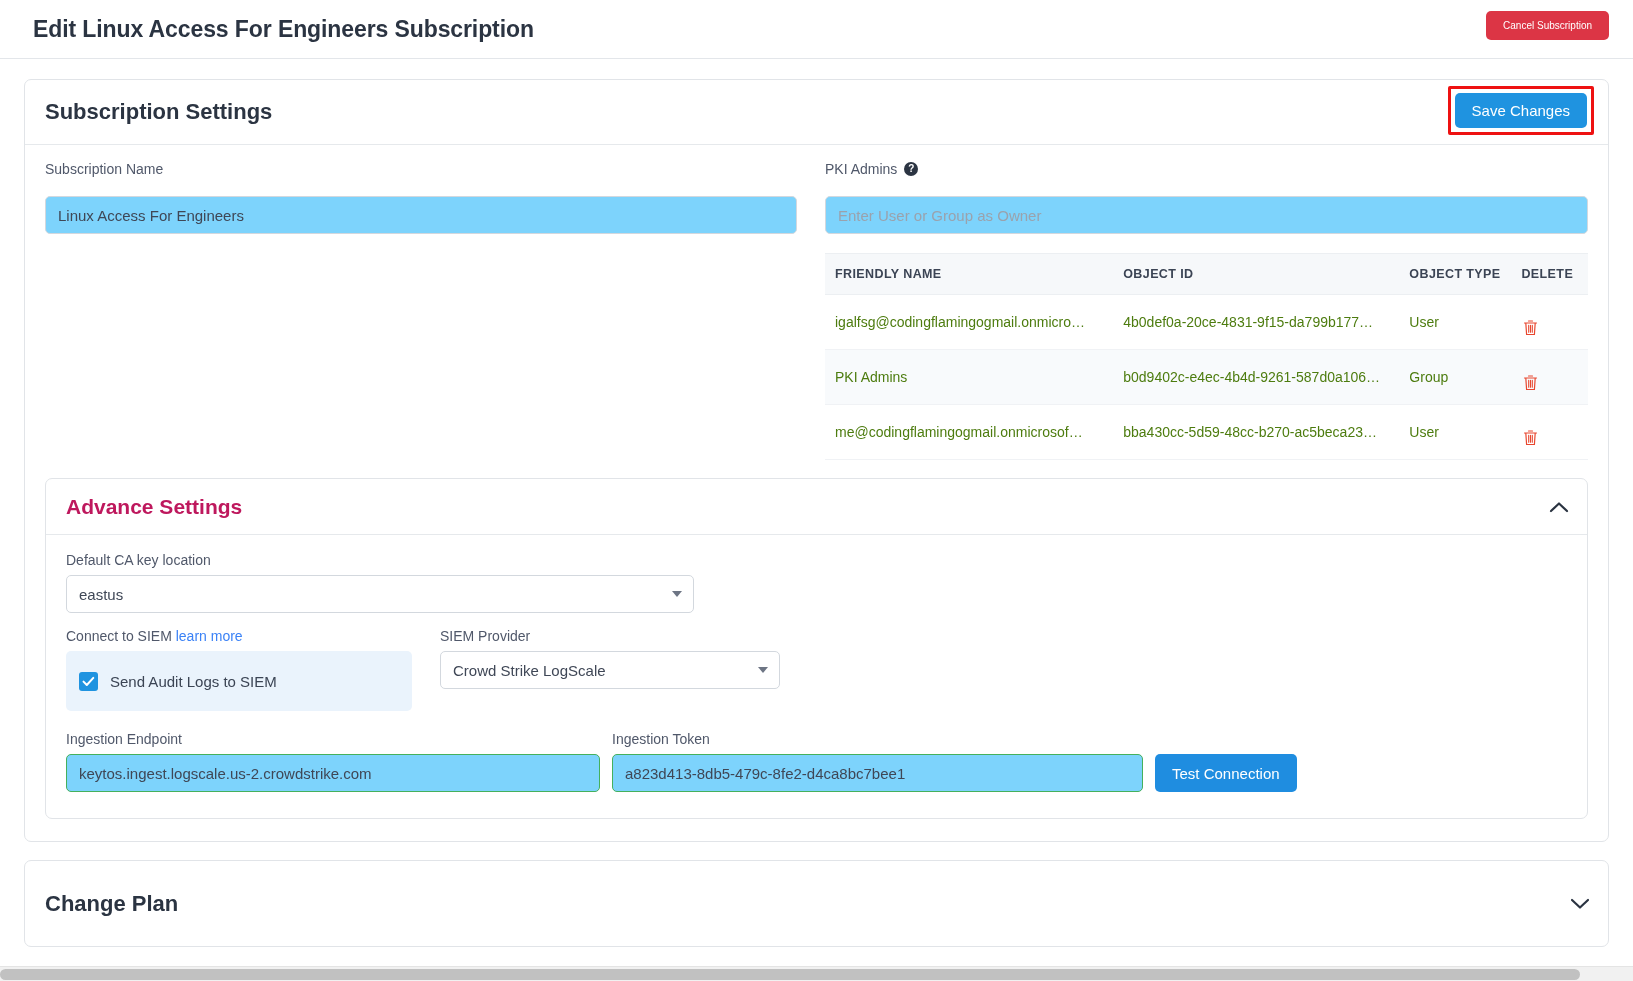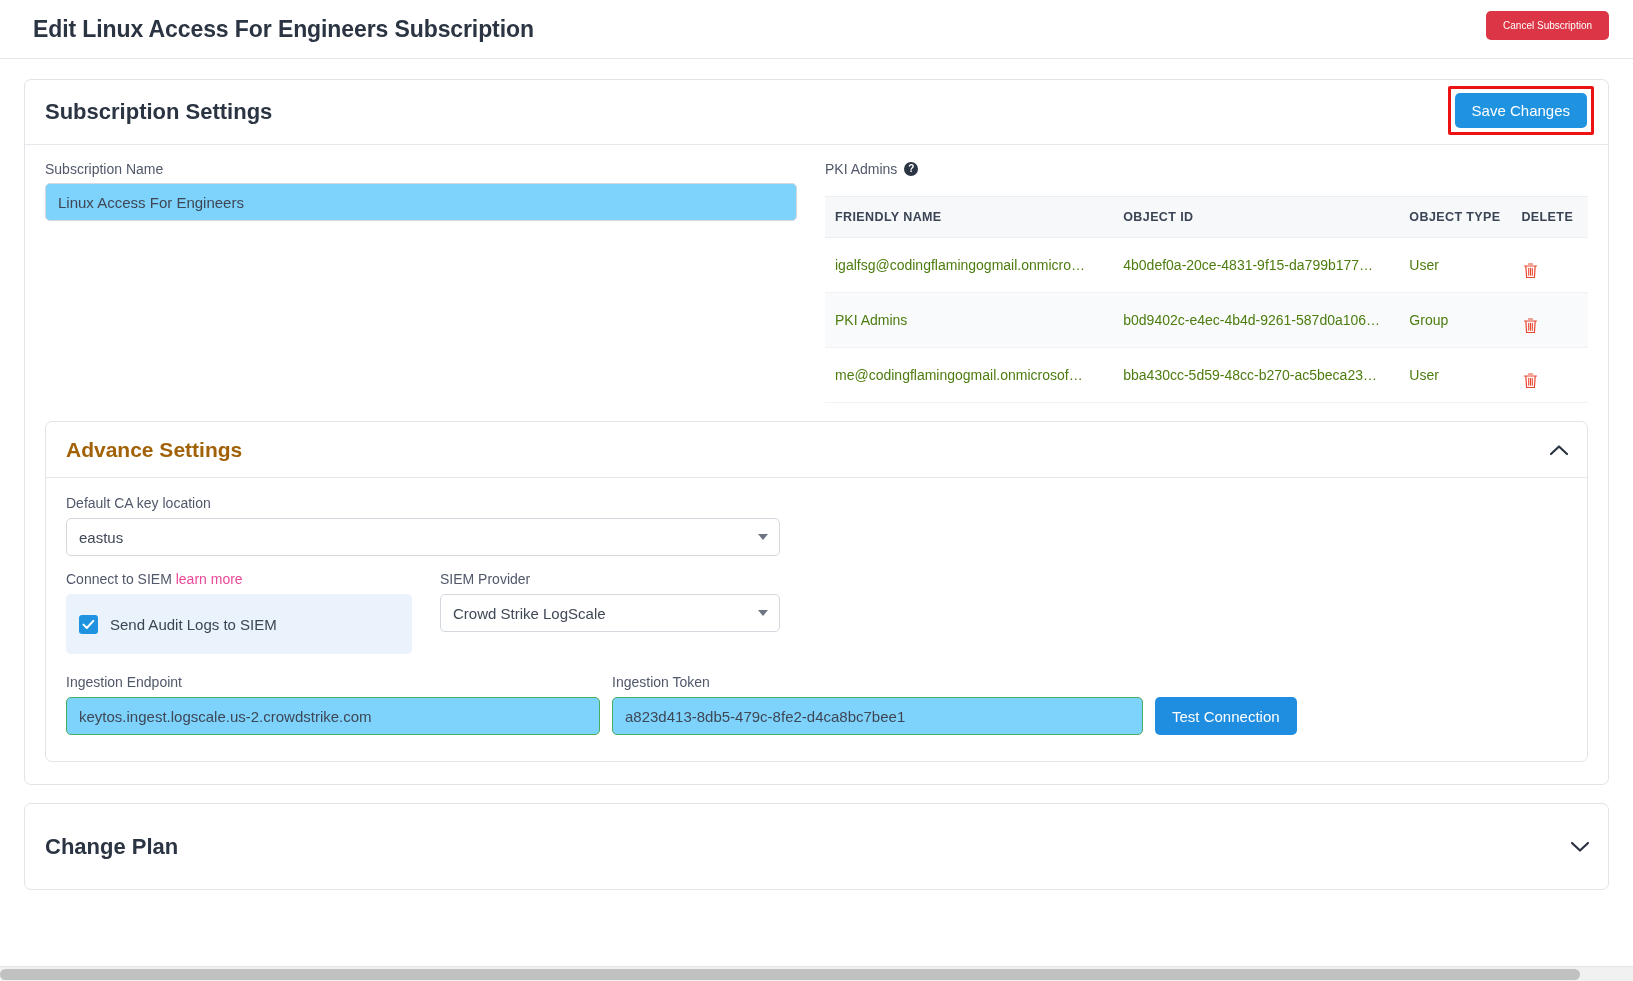--- a/index.html
+++ b/index.html
@@ -101,21 +101,21 @@
   .two-col {
     display: flex;
     gap: 28px;
   }
   .col-left  { width: 752px; flex: 0 0 752px; }
   .col-right { flex: 1 1 auto; }
 
   .field-label {
     font-size: 14px;
     color: #50586a;
-    margin-bottom: 6px;
+    margin-bottom: 19px;
     display: flex;
     align-items: center;
     gap: 7px;
   }
   .text-input {
     width: 100%;
     height: 38px;
     border: 1px solid #d3d8de;
     border-radius: 5px;
     padding: 0 12px;
@@ -195,38 +195,38 @@
     display: flex;
     align-items: center;
     padding: 0 20px;
     border-bottom: 1px solid #e6e9ec;
     cursor: pointer;
   }
   .inner-header h3 {
     margin: 0;
     font-size: 21px;
     font-weight: bold;
-    color: #a16207;
+    color: #be185d;
   }
   .chev {
     position: absolute;
     right: 18px;
     top: 50%;
     transform: translateY(-50%);
     line-height: 0;
     cursor: pointer;
   }
   .inner-body { padding: 17px 20px 26px 20px; }
 
   .lbl {
     font-size: 14px;
     color: #50586a;
     margin-bottom: 7px;
   }
-  .link { color: #ec4899; text-decoration: none; cursor: pointer; }
+  .link { color: #3b82f6; text-decoration: none; cursor: pointer; }
 
   .select-box {
     position: relative;
     height: 38px;
     border: 1px solid #d3d8de;
     border-radius: 5px;
     background: #ffffff;
     display: flex;
     align-items: center;
     padding: 0 32px 0 12px;
@@ -237,21 +237,21 @@
   .select-caret {
     position: absolute;
     right: 11px;
     top: 50%;
     transform: translateY(-50%);
     width: 0; height: 0;
     border-left: 5px solid transparent;
     border-right: 5px solid transparent;
     border-top: 6px solid #6d7584;
   }
-  .ca-select { width: 714px; }
+  .ca-select { width: 628px; }
 
   .siem-row {
     display: flex;
     gap: 28px;
     margin-top: 15px;
     align-items: flex-start;
   }
   .siem-left  { width: 346px; flex: 0 0 346px; }
   .siem-right { width: 340px; flex: 0 0 340px; }
 
@@ -365,20 +365,21 @@
           <div class="col-left">
             <div class="field-label">Subscription Name</div>
             <input class="text-input" type="text" value="Linux Access For Engineers" style="">
           </div>
 
           <div class="col-right">
             <div class="field-label">
               <span>PKI Admins</span>
               <span class="help-icon">?</span>
             </div>
+            <input class="text-input" type="text" placeholder="Enter User or Group as Owner" style="">
 
             <table class="admins-table">
               <thead>
                 <tr>
                   <th class="col-name">FRIENDLY NAME</th>
                   <th class="col-oid">OBJECT ID</th>
                   <th class="col-type">OBJECT TYPE</th>
                   <th class="col-del">DELETE</th>
                 </tr>
               </thead>

